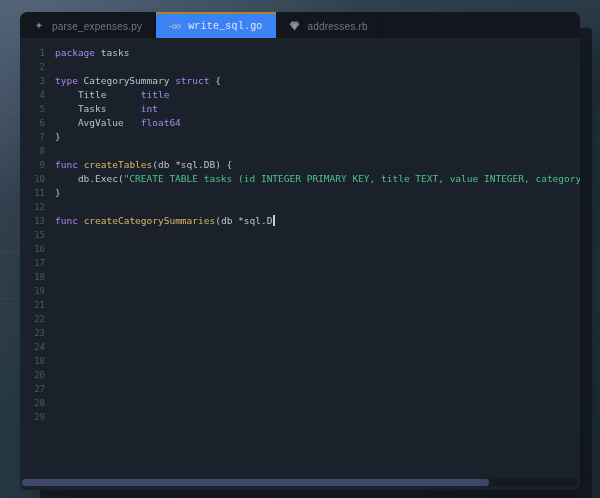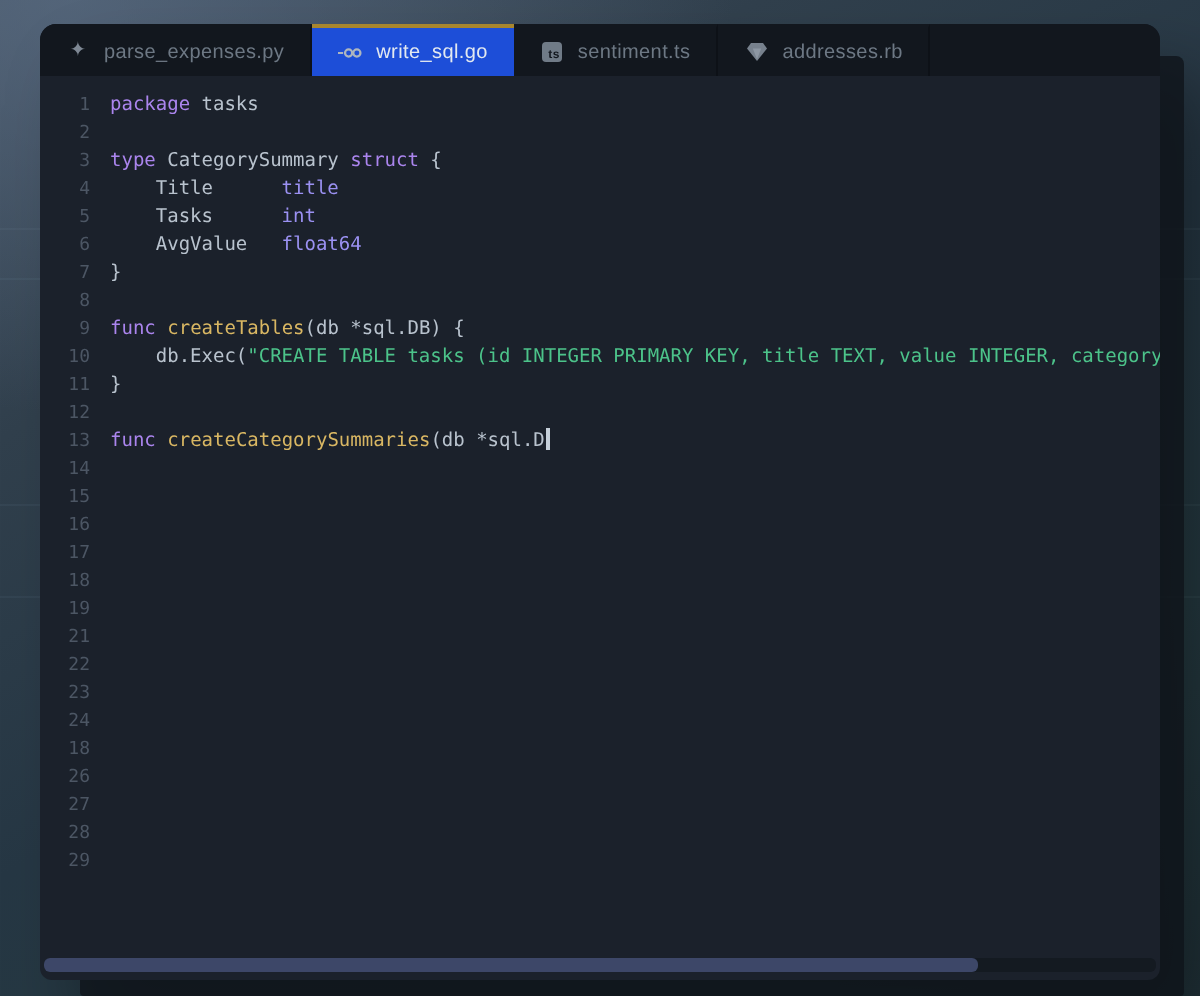--- a/index.html
+++ b/index.html
@@ -26,21 +26,21 @@
     height:26px; background:#12171e; border-radius:8px 8px 0 0;
     display:flex; align-items:stretch; overflow:hidden;
     font-size:10px; letter-spacing:.2px;
   }
   .tab {
     display:flex; align-items:center; gap:7px; padding:0 13px;
     color:#6d7884; border-top:2px solid transparent; position:relative;
   }
   .tab:not(.active) { border-right:1px solid rgba(9,13,18,.55); }
   .tab.active {
-    background:#1d4ed8; color:#e3e9f0; border-top-color:#a8862e;
+    background:#3b82f6; color:#e3e9f0; border-top-color:#a8862e;font-family:Liberation Mono, monospace;
   }
   .tabicon { width:12px; display:flex; justify-content:center; align-items:center; flex:none; }
   .py-icon { color:#7e8894; font-size:10px; line-height:10px; }
   .ts-icon {
     width:10px; height:10px; background:#707b87; border-radius:2px;
     display:flex; align-items:flex-end; justify-content:flex-end;
     font-size:6px; font-weight:bold; color:#12171e; padding:0 1px 0 0;
   }
 
   
@@ -96,26 +96,20 @@
       <span class="tabicon">
         <svg width="14" height="9" viewBox="0 0 14 9">
           <line x1="0" y1="4.5" x2="3" y2="4.5" stroke="#aeb6bf" stroke-width="1.3"></line>
           <circle cx="6.2" cy="4.5" r="2.1" fill="none" stroke="#aeb6bf" stroke-width="1.3"></circle>
           <circle cx="11" cy="4.5" r="2.1" fill="none" stroke="#aeb6bf" stroke-width="1.3"></circle>
         </svg>
       </span>
       <span>write_sql.go</span>
     </div>
 
-    <div class="tab">
-      <span class="tabicon">
-          <span class="ts-icon">ts</span>
-        </span>
-      <span>sentiment.ts</span>
-    </div>
 
     <div class="tab">
       <span class="tabicon">
         <svg width="11" height="10" viewBox="0 0 11 10">
           <polygon points="2.5,0.5 8.5,0.5 10.5,3.2 5.5,9.5 0.5,3.2" fill="#77818d"></polygon>
           <polygon points="3.4,3.2 7.6,3.2 5.5,8.6" fill="#8d97a3"></polygon>
         </svg>
       </span>
       <span>addresses.rb</span>
     </div>
@@ -130,21 +124,20 @@
         <div class="row"><span class="ln">4</span><span class="code"><span class="tok fg">    Title      </span><span class="tok ty">title</span></span></div>
         <div class="row"><span class="ln">5</span><span class="code"><span class="tok fg">    Tasks      </span><span class="tok ty">int</span></span></div>
         <div class="row"><span class="ln">6</span><span class="code"><span class="tok fg">    AvgValue   </span><span class="tok ty">float64</span></span></div>
         <div class="row"><span class="ln">7</span><span class="code"><span class="tok fg">}</span></span></div>
         <div class="row"><span class="ln">8</span><span class="code"></span></div>
         <div class="row"><span class="ln">9</span><span class="code"><span class="tok kw">func</span><span class="tok fg"> </span><span class="tok fn">createTables</span><span class="tok fg">(db *sql.DB) {</span></span></div>
         <div class="row"><span class="ln">10</span><span class="code"><span class="tok fg">    db.Exec(</span><span class="tok str">"CREATE TABLE tasks (id INTEGER PRIMARY KEY, title TEXT, value INTEGER, category TEXT</span></span></div>
         <div class="row"><span class="ln">11</span><span class="code"><span class="tok fg">}</span></span></div>
         <div class="row"><span class="ln">12</span><span class="code"></span></div>
         <div class="row"><span class="ln">13</span><span class="code"><span class="tok kw">func</span><span class="tok fg"> </span><span class="tok fn">createCategorySummaries</span><span class="tok fg">(db *sql.D</span><span class="caret"></span></span></div>
-        <div class="row"><span class="ln">14</span><span class="code"></span></div>
         <div class="row"><span class="ln">15</span><span class="code"></span></div>
         <div class="row"><span class="ln">16</span><span class="code"></span></div>
         <div class="row"><span class="ln">17</span><span class="code"></span></div>
         <div class="row"><span class="ln">18</span><span class="code"></span></div>
         <div class="row"><span class="ln">19</span><span class="code"></span></div>
         <div class="row"><span class="ln">21</span><span class="code"></span></div>
         <div class="row"><span class="ln">22</span><span class="code"></span></div>
         <div class="row"><span class="ln">23</span><span class="code"></span></div>
         <div class="row"><span class="ln">24</span><span class="code"></span></div>
         <div class="row"><span class="ln">18</span><span class="code"></span></div>

